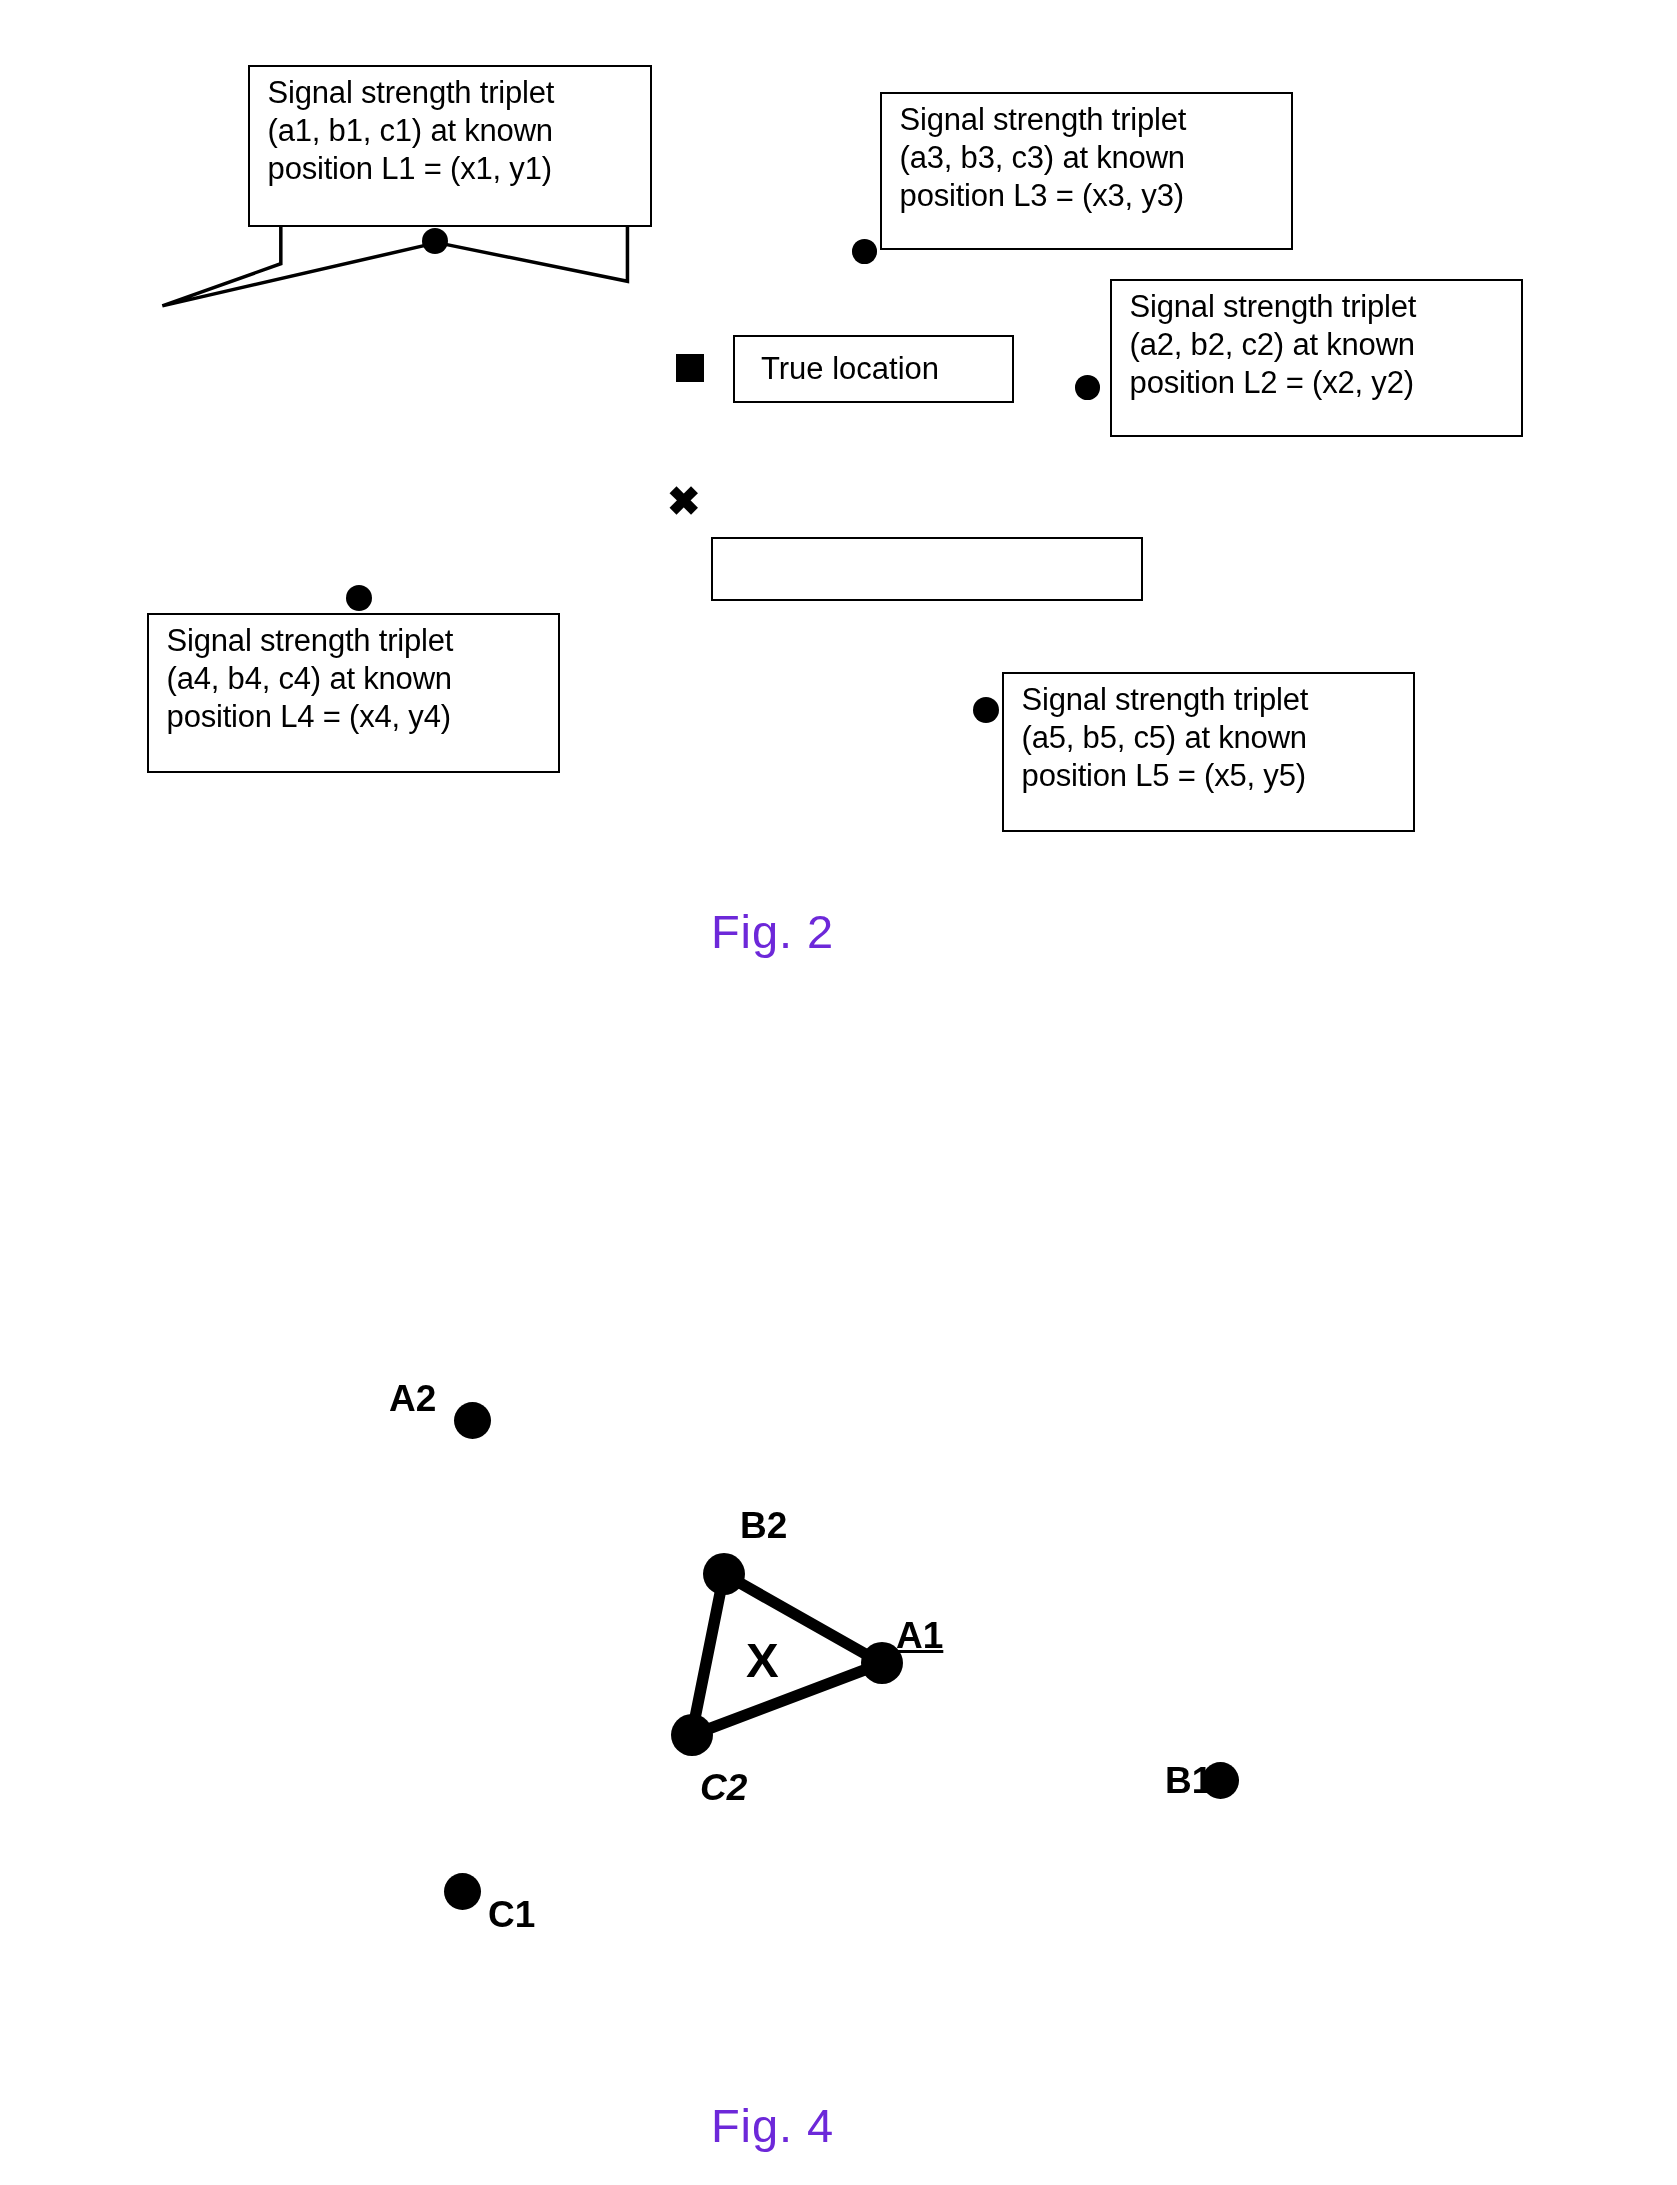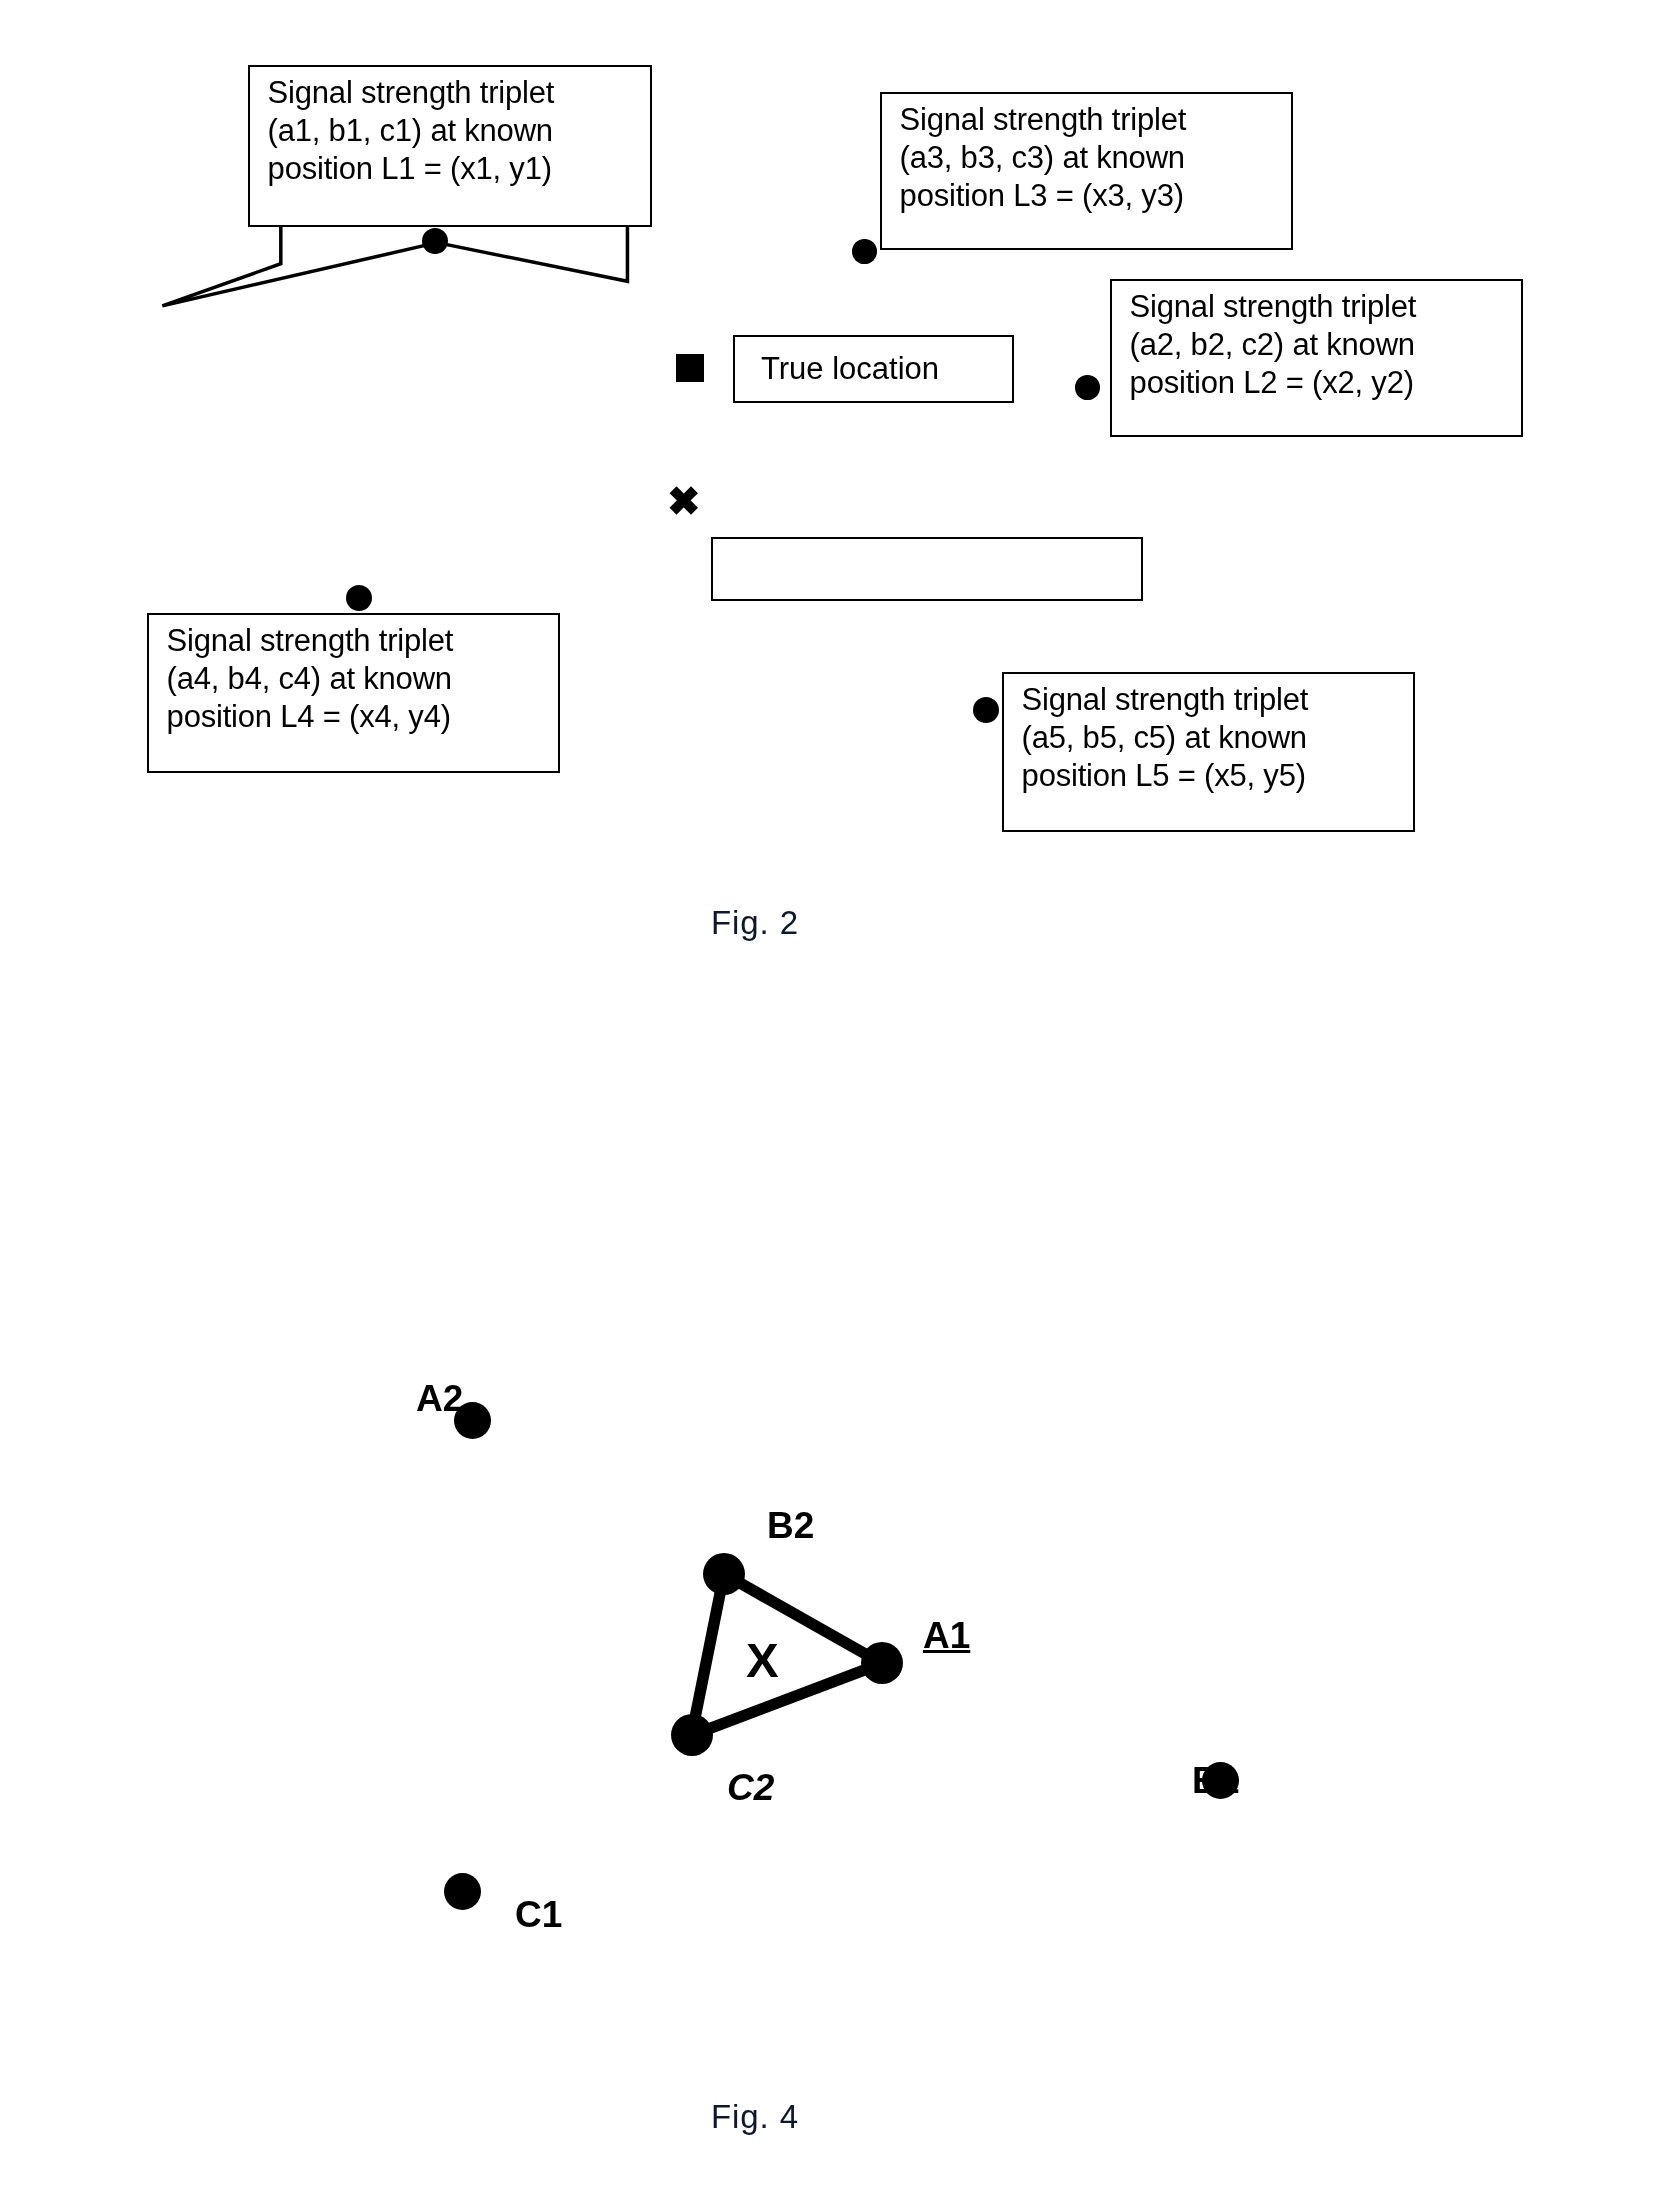--- a/index.html
+++ b/index.html
@@ -79,36 +79,35 @@
     position: absolute;
     font-weight: bold;
     font-size: 40px;
     line-height: 1;
     color: #000000;
     z-index: 7;
   }
   
   .fig-caption {
     position: absolute;
-    font-size: 33px;
+    font-size: 47px;
     letter-spacing: 0.9px;
-    color: #0f172a;
+    color: #6d28d9;
     white-space: nowrap;
     z-index: 6;
   }
   
   .node-label {
     position: absolute;
     font-weight: bold;
     font-size: 37px;
     line-height: 1;
     color: #000000;
     white-space: nowrap;
     z-index: 8;
-    margin-left: 27px;
   }
   .node-x {
     position: absolute;
     font-weight: bold;
     font-size: 49px;
     line-height: 1;
     color: #000000;
     z-index: 8;
   }
 </style>

